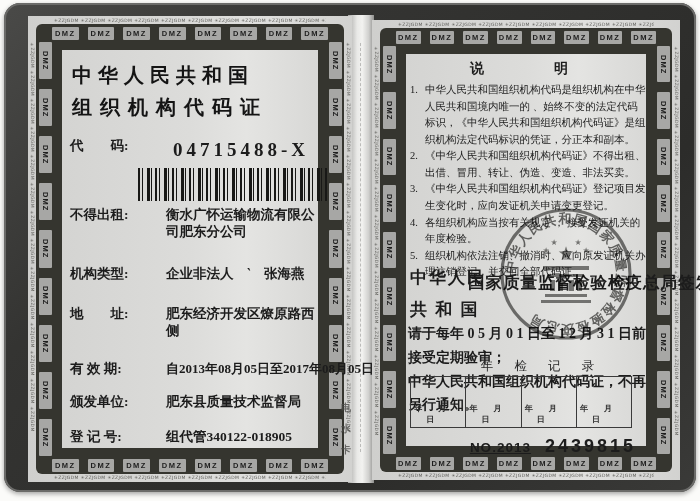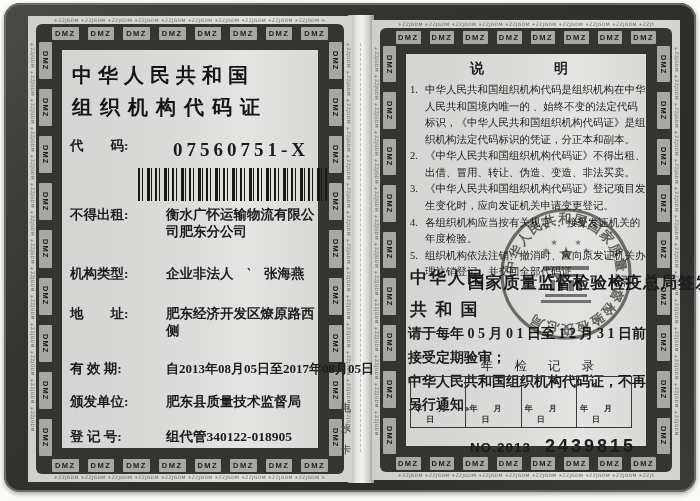--- a/index.html
+++ b/index.html
@@ -49,21 +49,21 @@
   .issuer-blk{position:absolute;top:208px;left:4px;width:70px;font-weight:bold;font-size:17px;line-height:1.9;letter-spacing:2px;white-space:nowrap;}
   .issued-by{position:absolute;top:218px;left:62px;width:270px;font-weight:bold;font-size:16.5px;letter-spacing:1px;white-space:nowrap;z-index:1;}
   .seal{position:absolute;top:150px;left:90px;width:140px;height:140px;z-index:2;mix-blend-mode:multiply;opacity:.88;}
   .reminder{position:absolute;top:268px;left:2px;right:0;font-size:14px;font-weight:bold;line-height:1.7;}
   .annual-title{position:absolute;top:304px;left:0;right:0;text-align:center;font-size:12.5px;letter-spacing:9px;color:#2a2a2a;padding-left:32px;}
   .annual-table{position:absolute;top:322px;left:4px;right:14px;height:50px;border:1.2px solid #3a3a3a;display:flex;}
   .annual-cell{flex:1;border-left:1.2px solid #3a3a3a;position:relative;}
   .annual-cell:first-child{border-left:none;}
   .annual-cell span{position:absolute;bottom:2px;left:0;right:12px;text-align:center;font-size:8px;font-weight:bold;letter-spacing:4px;color:#2e2e2e;}
   .serial{position:absolute;top:382px;left:0;right:10px;text-align:right;white-space:nowrap;}
-  .serial .pfx{font:bold 13.5px "Liberation Sans",sans-serif;letter-spacing:1px;}
+  .serial .pfx{font:bold 13.5px "Liberation Sans",sans-serif;letter-spacing:1px;text-decoration:underline;}
   .serial .num{font:bold 18px "Liberation Sans",sans-serif;letter-spacing:3px;margin-left:10px;}
   
   .gutter-note{position:absolute;left:334px;top:398px;width:16px;z-index:5;display:flex;flex-direction:column;gap:7px;
      font-size:10px;font-weight:bold;color:#4d4d4b;text-align:center;opacity:.8;}
   .stitch{position:absolute;left:356px;top:40px;bottom:40px;width:0;border-left:1px dashed #9a9a98;opacity:.6;}
 </style>
 </head>
 <body>
 
 <div class="booklet">
@@ -116,21 +116,21 @@
           <span class="dmz-tile">DMZ</span>
           <span class="dmz-tile">DMZ</span>
           <span class="dmz-tile">DMZ</span>
           <span class="dmz-tile">DMZ</span>
         </div>
       <div class="inner">
         <div class="cert-title t1">中华人民共和国</div>
         <div class="cert-title t2">组织机构代码证</div>
         <div class="row code-row">
           <span class="lbl">代　　码:</span>
-          <span class="val">07560751-X</span>
+          <span class="val">04715488-X</span>
         </div>
         <div class="barcode"></div>
         <div class="row r-name">
           <span class="lbl">不得出租:</span>
           <span class="val">衡水广怀运输物流有限公司肥东分公司</span>
         </div>
         <div class="row r-type">
           <span class="lbl">机构类型:</span>
           <span class="val">企业非法人　‵　张海燕</span>
         </div>

